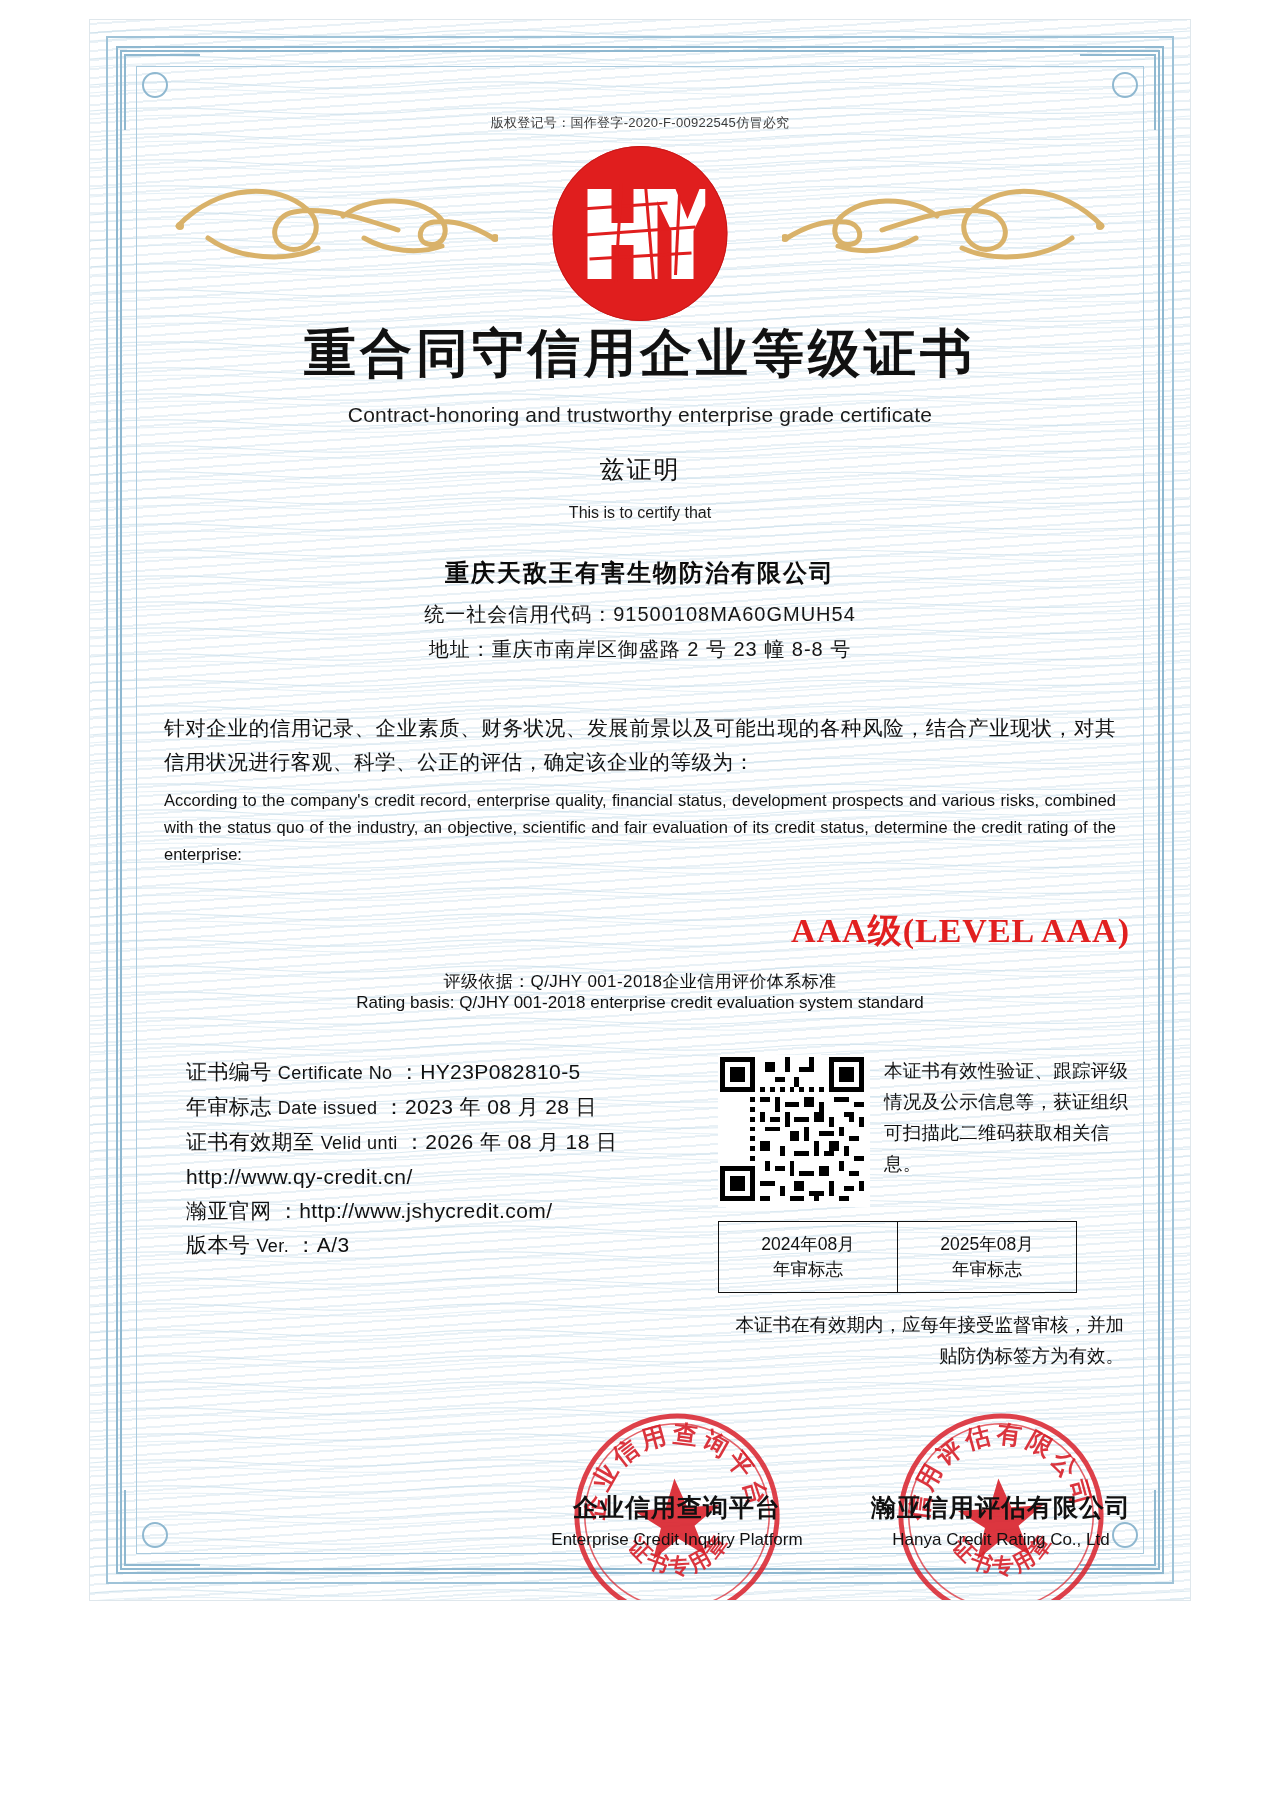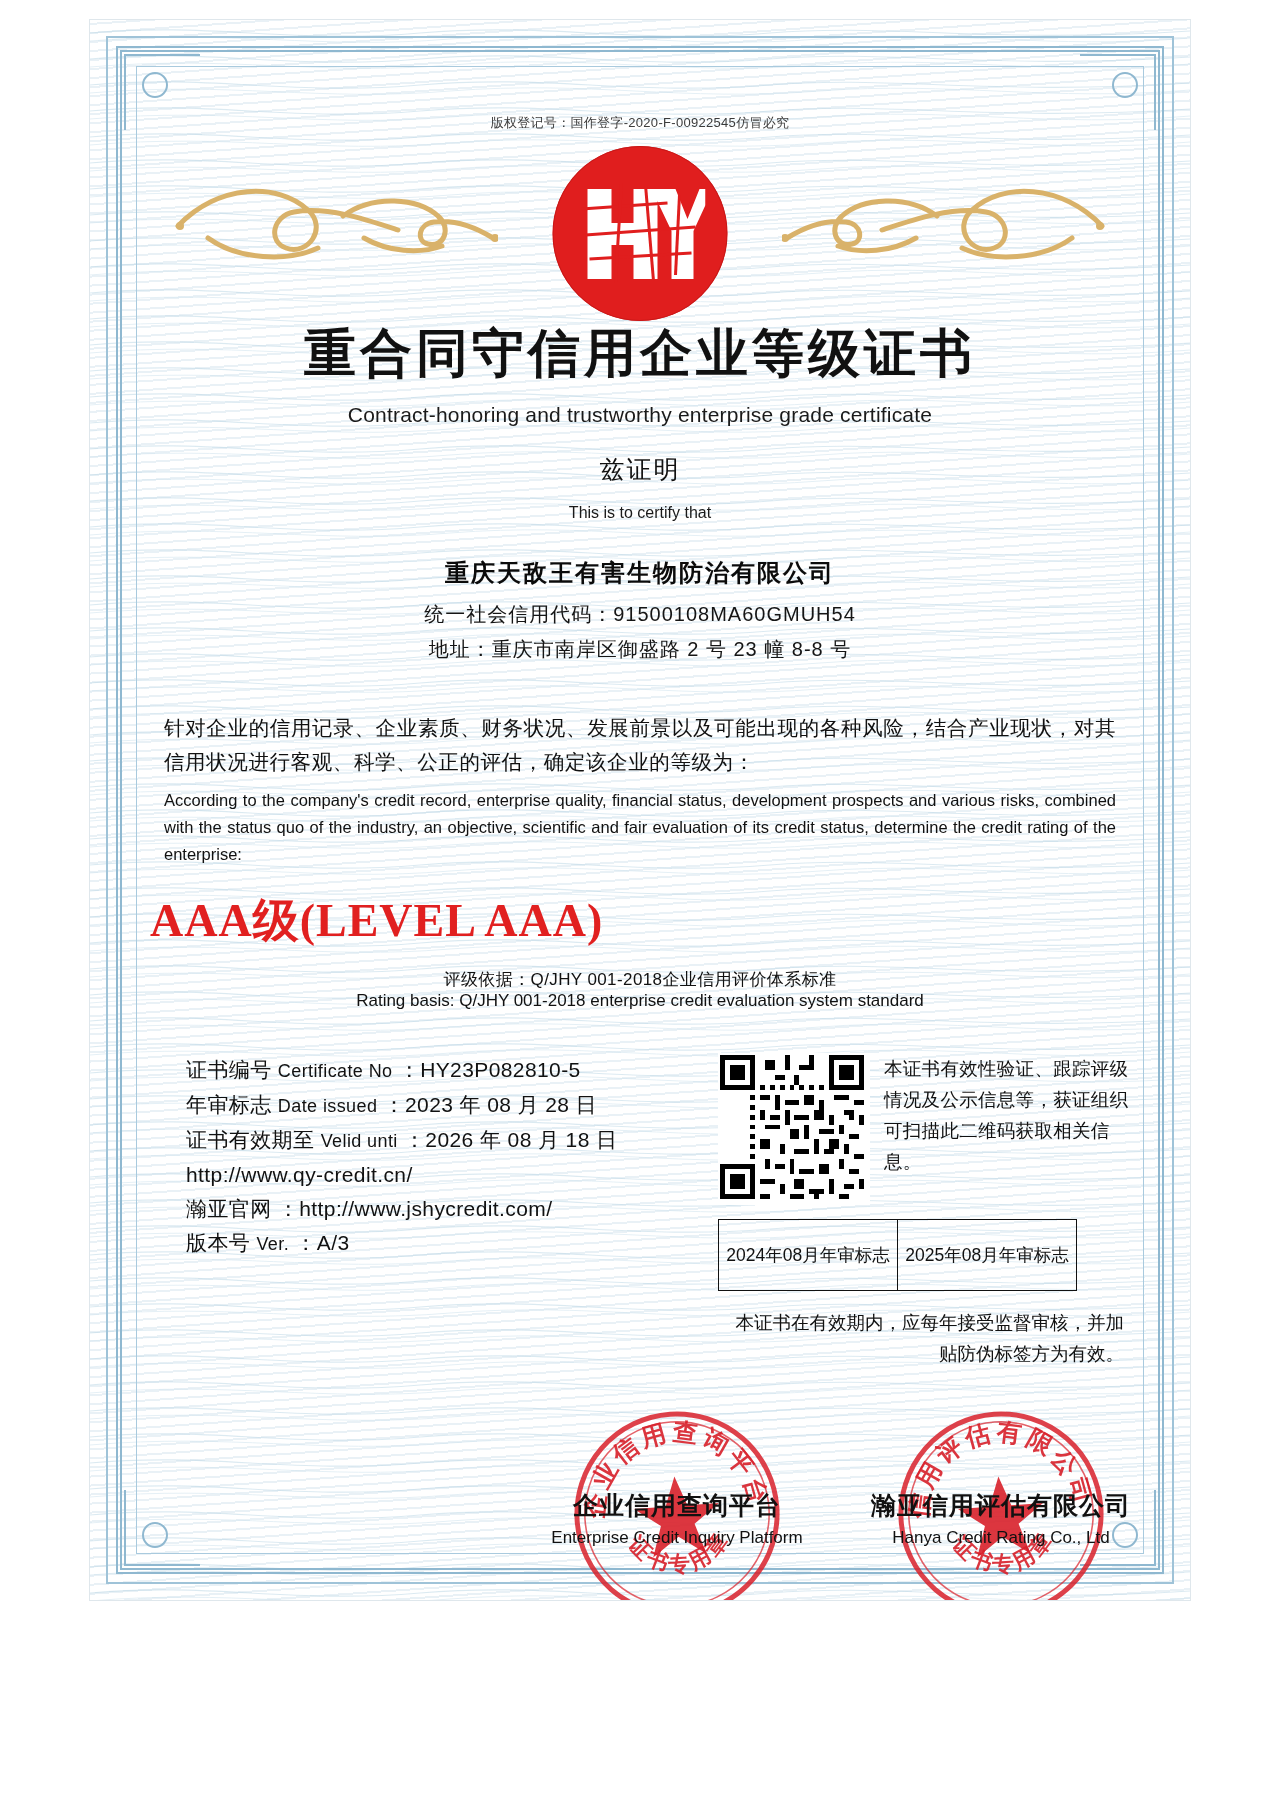--- a/index.html
+++ b/index.html
@@ -187,27 +187,27 @@
   }
   .body-en {
     font-size: 16.5px;
     line-height: 27px;
     color: #111;
     text-align: justify;
     margin-top: 8px;
   }
 
   .level {
-    text-align: left;
+    text-align: right;
     font-family: "Liberation Serif", serif;
     font-weight: bold;
-    font-size: 46px;
+    font-size: 34px;
     color: #e12020;
     letter-spacing: 1px;
-    margin-top: 22px;
+    margin-top: 40px;
   }
   .basis-cn {
     text-align: center;
     font-size: 17px;
     color: #111;
     margin-top: 16px;
     letter-spacing: .4px;
   }
   .basis-en {
     text-align: center;
@@ -262,21 +262,21 @@
   .stamp-boxes {
     display: flex;
     gap: 0;
     margin-top: 14px;
   }
   .stamp-box {
     width: 178px;
     height: 70px;
     border: 1.5px solid #111;
     display: flex;
-    flex-direction: row;
+    flex-direction: column;
     align-items: center;
     justify-content: center;
     font-size: 17.5px;
     color: #111;
     line-height: 25px;
   }
   .stamp-box + .stamp-box { border-left: none; }
 
   .annual-note {
     margin-top: 16px;

